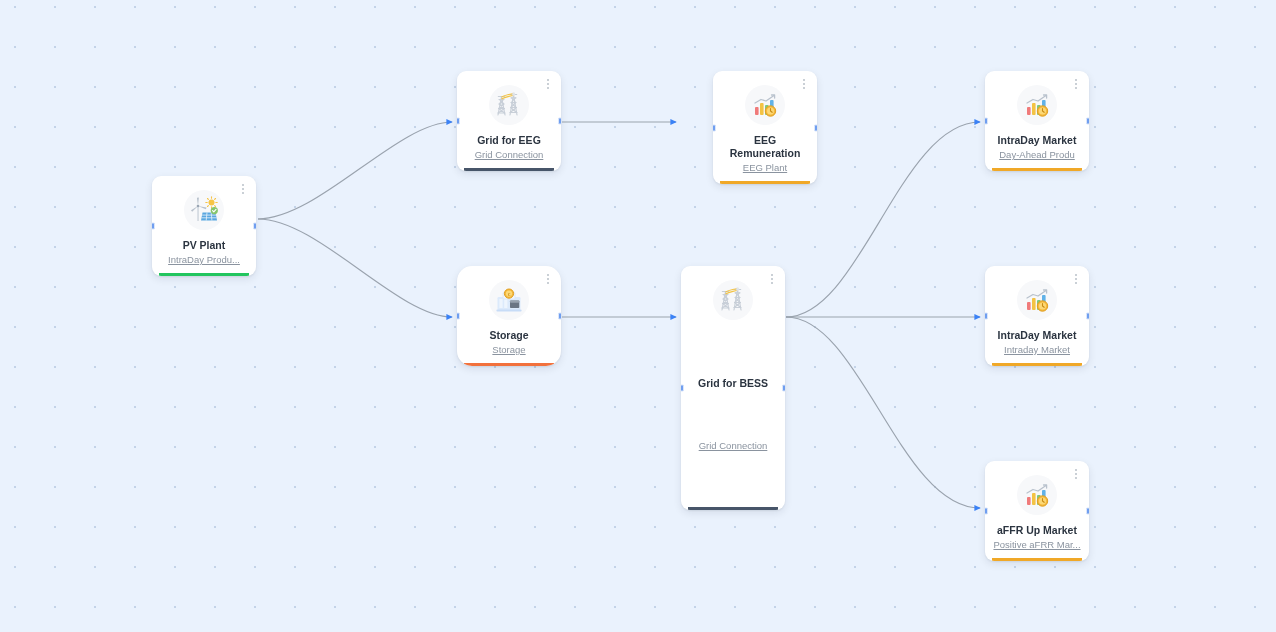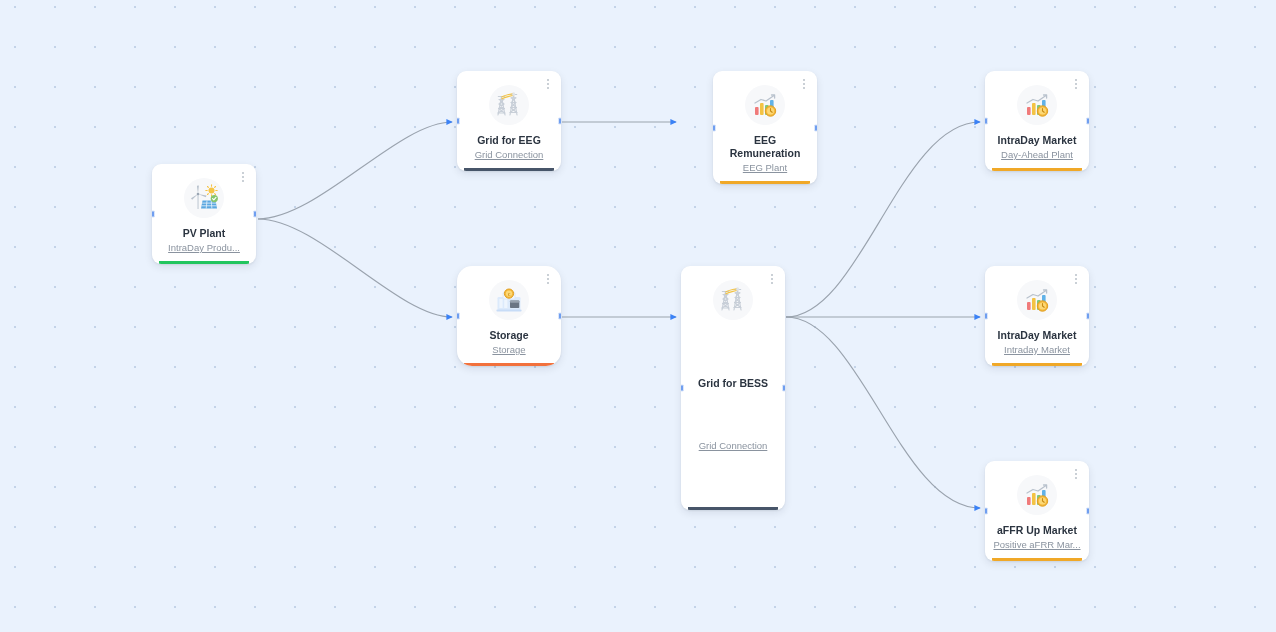--- a/index.html
+++ b/index.html
@@ -160,21 +160,21 @@
 
     <path class="edge-path" marker-end="url(#arrow)" d="M 562,317 C 600,317 640,317 676,317"></path>
 
     <path class="edge-path" marker-end="url(#arrow)" d="M 786,317 C 860,317 900,122 980,122"></path>
 
     <path class="edge-path" marker-end="url(#arrow)" d="M 786,317 C 860,317 910,317 980,317"></path>
 
     <path class="edge-path" marker-end="url(#arrow)" d="M 786,317 C 860,317 900,508 980,508"></path>
   </svg>
 
-  <div class="node" style="left:152px; top:164px;align-items:center; --accent:#22c55e;">
+  <div class="node" style="left:152px; top:176px;align-items:center; --accent:#22c55e;">
     <div class="node-menu">
       <i></i>
         <i></i>
         <i></i>
     </div>
     <div class="node-icon">
       <svg width="30" height="30" viewBox="0 0 30 30">
         <circle cx="22.5" cy="7.5" r="3" fill="#f6c445"></circle>
         <g stroke="#f6c445" stroke-width="1.1" stroke-linecap="round">
           <line x1="22.5" y1="1.8" x2="22.5" y2="3.2"></line>
@@ -356,21 +356,21 @@
         <rect x="15" y="15" width="3.6" height="10" rx="1" fill="#7dc97d"></rect>
         <rect x="20" y="10" width="3.6" height="15" rx="1" fill="#61b2e8"></rect>
         <path d="M5 13 L11 9.5 L16 11 L24 5.5" stroke="#b9c2cd" stroke-width="1.3" fill="none" stroke-linecap="round" stroke-linejoin="round"></path>
         <path d="M21.5 5.0 L24.6 5.0 L24.6 8.1" stroke="#b9c2cd" stroke-width="1.3" fill="none" stroke-linecap="round" stroke-linejoin="round"></path>
         <circle cx="20.5" cy="21" r="5.2" fill="#f5b93c" stroke="#e09f22" stroke-width="1"></circle>
         <circle cx="20.5" cy="21" r="3.5" fill="#fcd876"></circle>
         <path d="M20.5 18.6 V21 L22.1 22.3" stroke="#c98a12" stroke-width="1.1" fill="none" stroke-linecap="round"></path>
       </svg>
     </div>
     <div class="node-title">IntraDay Market</div>
-    <div class="node-sub">Day-Ahead Plant</div>
+    <div class="node-sub">Day-Ahead Produ</div>
     <div class="handle left"></div>
     <div class="handle right"></div>
   </div>
 
   <div class="node" style="left:985px; top:461px; --accent:#f0a828;">
     <div class="node-menu">
       <i></i>
         <i></i>
         <i></i>
     </div>

